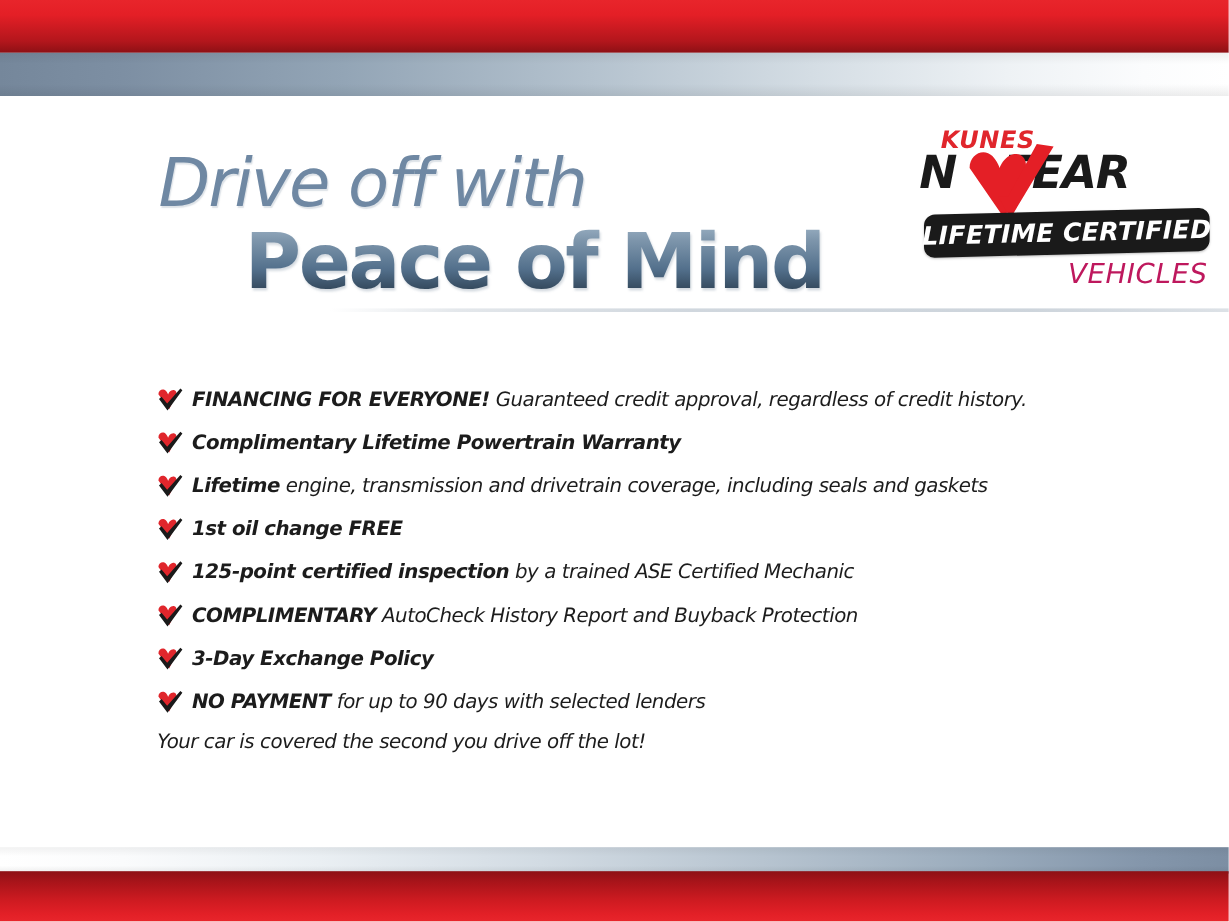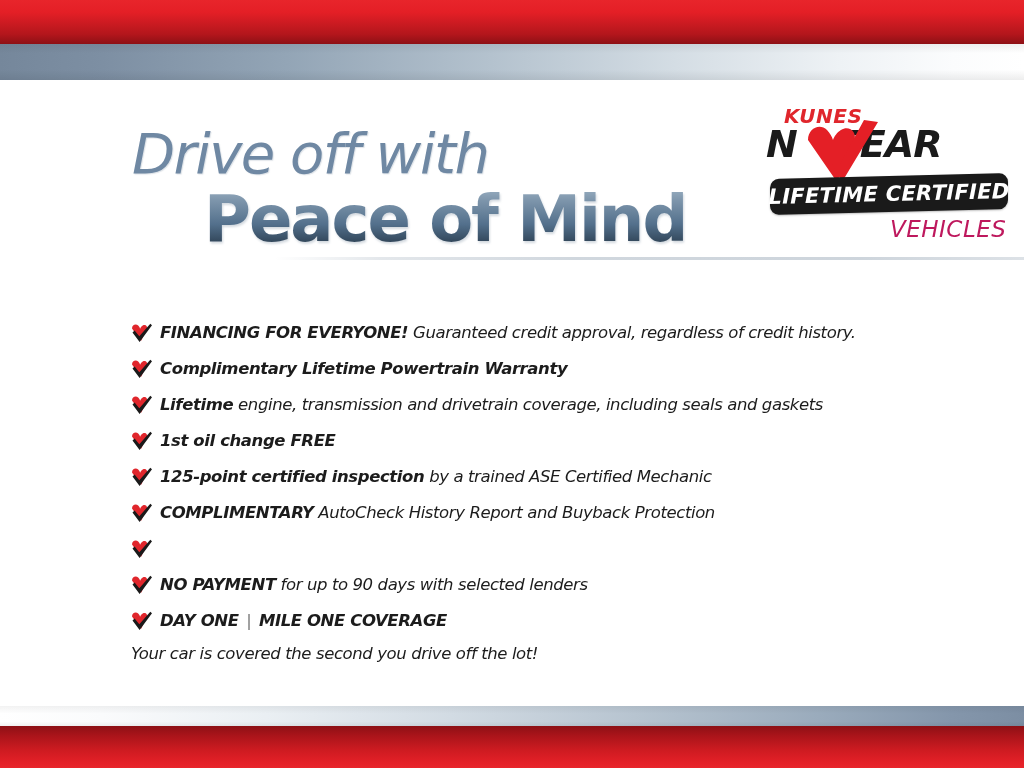--- a/index.html
+++ b/index.html
@@ -309,39 +309,33 @@
           </svg>
           <div class="feature-text"><span class="b">COMPLIMENTARY</span><span class="n"> AutoCheck History Report and Buyback Protection</span></div>
         </div>
       </div>
       <div>
         <div class="feature-row">
           <svg class="feature-icon" viewBox="0 0 22 21">
             <path d="M1 5.5 C1 1.8, 5 0.3, 7.2 2.6 C8.2 3.6, 8.8 4.8, 9.1 5.8 C9.4 4.8, 10.4 3.2, 11.7 2.5 C14.3 1, 17 3.2, 15.8 6.3 L10 18 Z" fill="#e0262c"></path>
             <path d="M1.5 9.5 L3.6 7.6 L8.3 13.2 L19.3 0.8 L21 2.3 L8.6 19 Z" fill="#1a1a1a"></path>
           </svg>
+          <div class="feature-text"><span class="b">3-Day Exchange Policy</span></div>
         </div>
       </div>
       <div>
         <div class="feature-row">
           <svg class="feature-icon" viewBox="0 0 22 21">
             <path d="M1 5.5 C1 1.8, 5 0.3, 7.2 2.6 C8.2 3.6, 8.8 4.8, 9.1 5.8 C9.4 4.8, 10.4 3.2, 11.7 2.5 C14.3 1, 17 3.2, 15.8 6.3 L10 18 Z" fill="#e0262c"></path>
             <path d="M1.5 9.5 L3.6 7.6 L8.3 13.2 L19.3 0.8 L21 2.3 L8.6 19 Z" fill="#1a1a1a"></path>
           </svg>
           <div class="feature-text"><span class="b">NO PAYMENT</span><span class="n"> for up to 90 days with selected lenders</span></div>
         </div>
       </div>
       <div>
-        <div class="feature-row">
-          <svg class="feature-icon" viewBox="0 0 22 21">
-            <path d="M1 5.5 C1 1.8, 5 0.3, 7.2 2.6 C8.2 3.6, 8.8 4.8, 9.1 5.8 C9.4 4.8, 10.4 3.2, 11.7 2.5 C14.3 1, 17 3.2, 15.8 6.3 L10 18 Z" fill="#e0262c"></path>
-            <path d="M1.5 9.5 L3.6 7.6 L8.3 13.2 L19.3 0.8 L21 2.3 L8.6 19 Z" fill="#1a1a1a"></path>
-          </svg>
-          <div class="feature-text"><span class="b">DAY ONE</span><span class="feature-sep"> | </span><span class="b">MILE ONE COVERAGE</span></div>
-        </div>
         <div class="feature-sub">Your car is covered the second you drive off the lot!</div>
       </div>
     </div>
 
   <div class="bot-gray"></div>
   <div class="bot-gray-shade"></div>
   <div class="bot-red"></div>
 
 </div>
 

